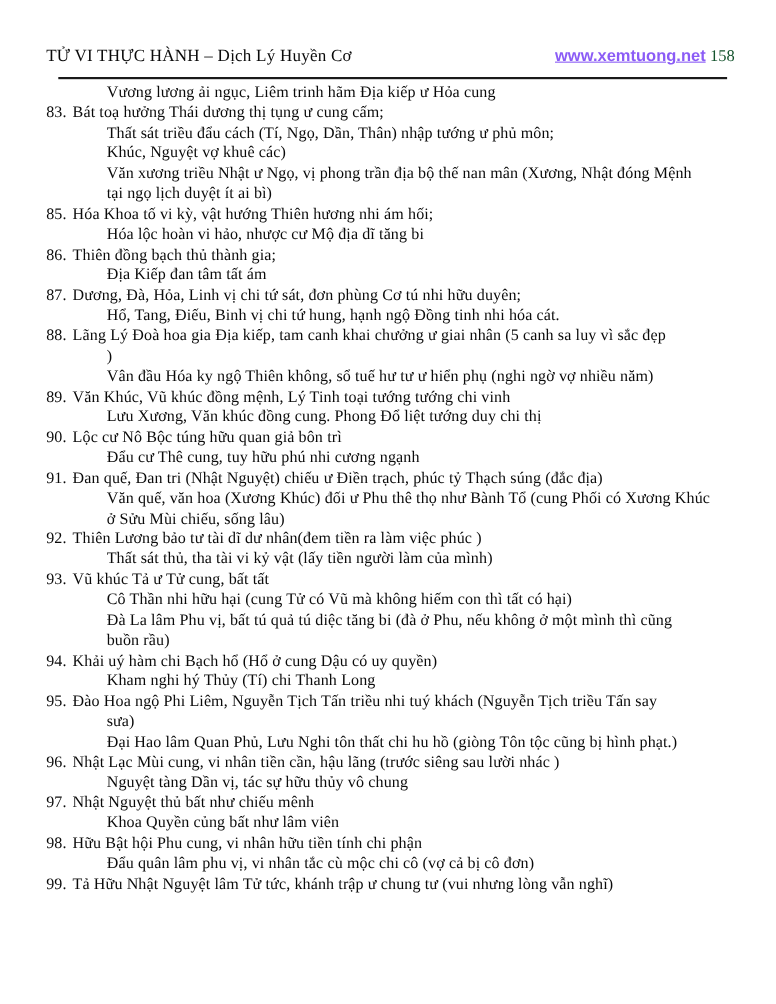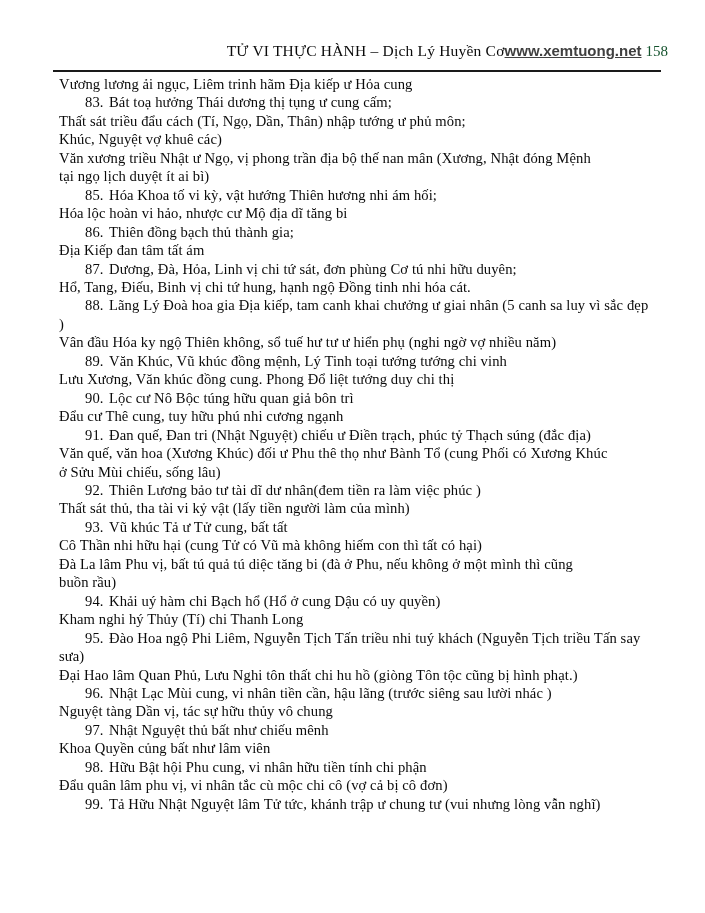--- a/index.html
+++ b/index.html
@@ -11,21 +11,21 @@
     font-family: "Liberation Serif", serif;
     color: #0a0a0a;
     overflow: hidden;
   }
   .page-header {
     position: absolute;
     top: 42px;
     left: 42px;
     right: 37px;
     display: flex;
-    justify-content: flex-end;
+    justify-content: space-between;
     align-items: baseline;
     font-size: 15.5px;
   }
   .header-title {
     letter-spacing: 0.2px;
     white-space: nowrap;
   }
   .header-right { white-space: nowrap; }
   .site-link {
     font-family: "Liberation Sans", sans-serif;
@@ -44,38 +44,38 @@
     border-top: 2px solid #1a1a1a;
     height: 0;
   }
   .content {
     position: absolute;
     top: 75px;
     left: 0;
     width: 705px;
   }
   .line {
-    padding-left: 85px;
+    padding-left: 42px;
     font-size: 14.6px;
     line-height: 18.45px;
     white-space: nowrap;
     letter-spacing: 0.1px;
   }
-  .line.cont { padding-left: 59px; }
+  .line.cont { padding-left: 97px; }
   .line .num {
     display: inline-block;
     min-width: 24px;
   }
 </style>
 </head>
 <body>
 
 <div class="page-header">
   <span class="header-title">TỬ VI THỰC HÀNH – Dịch Lý Huyền Cơ</span>
-  <span class="header-right"><span class="site-link" style="color: #404040; margin-top: 10px;">www.xemtuong.net</span><span class="page-num">158</span></span>
+  <span class="header-right"><span class="site-link" style="color: #8b5cf6; margin-top: 10px;">www.xemtuong.net</span><span class="page-num">158</span></span>
 </div>
 
 <div class="header-rule"></div>
 
 <div class="content">
     <div class="line cont"><span>Vương lương ải ngục, Liêm trinh hãm Địa kiếp ư Hỏa cung</span></div>
     <div class="line"><span class="num">83.</span><span>Bát toạ hưởng Thái dương thị tụng ư cung cấm;</span></div>
     <div class="line cont"><span>Thất sát triều đẩu cách (Tí, Ngọ, Dần, Thân) nhập tướng ư phủ môn;</span></div>
     <div class="line cont"><span>Khúc, Nguyệt vợ khuê các)</span></div>
     <div class="line cont"><span>Văn xương triều Nhật ư Ngọ, vị phong trần địa bộ thế nan mân (Xương, Nhật đóng Mệnh</span></div>

